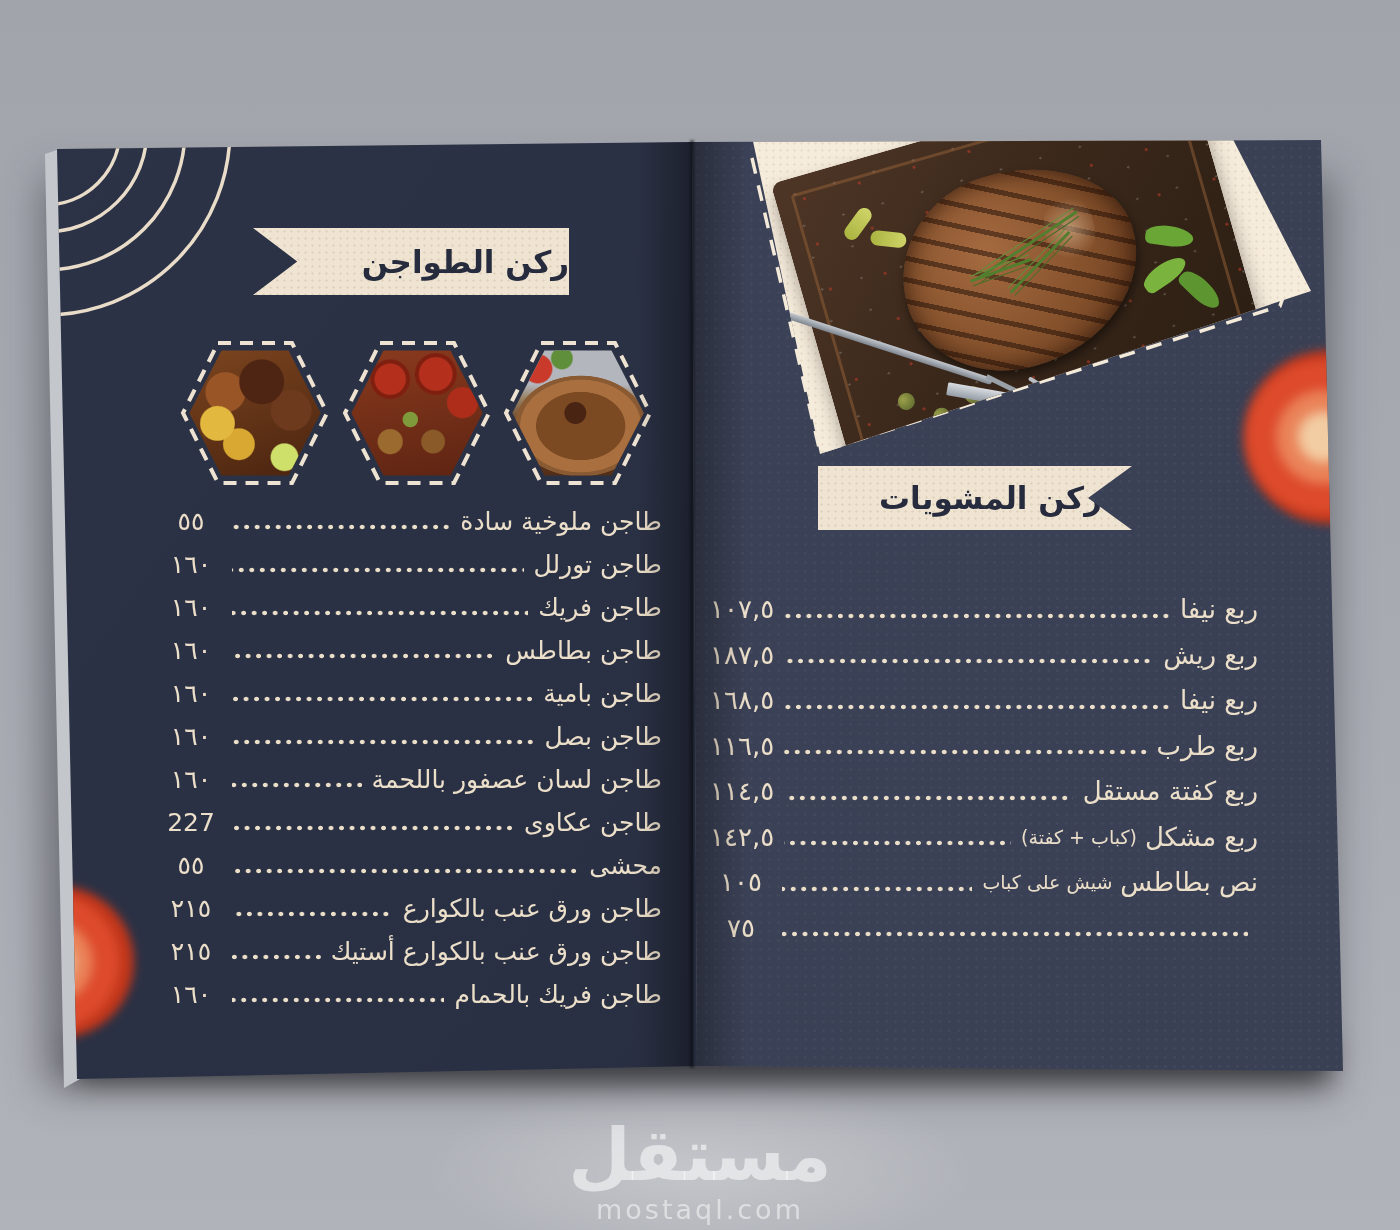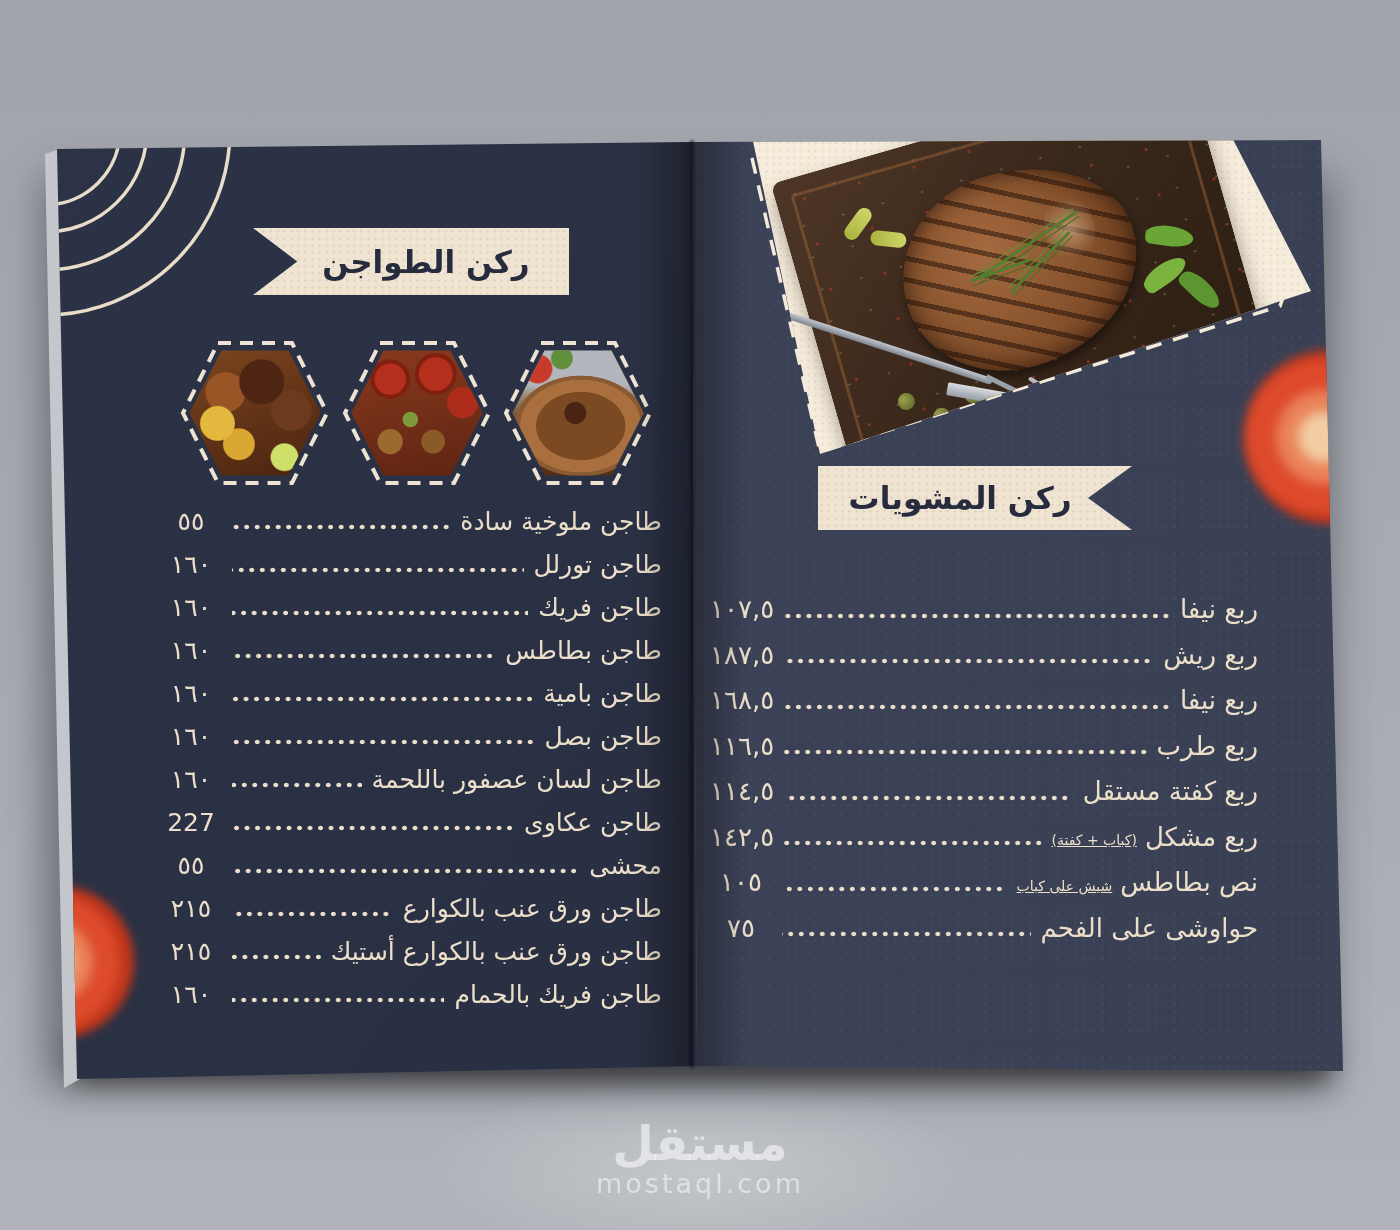--- a/index.html
+++ b/index.html
@@ -24,21 +24,21 @@
     background-size:9px 9px;}
   .fold-shade-left{left:636px;top:140px;width:57px;height:930px;
     background:linear-gradient(to right,rgba(0,0,0,0),rgba(0,0,0,.34));}
   .fold-shade-right{left:692px;top:140px;width:54px;height:930px;
     background:linear-gradient(to right,rgba(0,0,0,.32),rgba(0,0,0,0));}
   .fold-line{left:690px;top:140px;width:4px;height:928px;background:rgba(10,12,18,.5);filter:blur(1px);}
 
   
   .arcs{left:45px;top:130px;}
   .banner{filter:drop-shadow(0 4px 5px rgba(0,0,0,.38));
-    display:flex;align-items:center;justify-content:center;
+    display:flex;align-items:center;justify-content:flex-end;
     background:#efe3d1;
     background-image:radial-gradient(rgba(150,115,80,.14) 1px,transparent 1.4px);background-size:7px 7px;}
   .banner-left{left:253px;top:228px;width:316px;height:67px;
     clip-path:polygon(0 0,100% 0,100% 100%,0 100%,14% 50%);padding-left:30px;box-sizing:border-box;}
   .banner-right{left:818px;top:466px;width:314px;height:64px;
     clip-path:polygon(0 0,100% 0,86% 50%,100% 100%,0 100%);padding-right:30px;box-sizing:border-box;}
   .banner-title{color:#262c3e;font-weight:bold;font-size:31px;letter-spacing:0;}
 
   .hex{width:150px;height:146px;}
   .hex svg{position:absolute;left:0;top:0;}
@@ -68,21 +68,21 @@
     linear-gradient(180deg,#b3b6bd 0 28%,#9a8468 38%,#6e4a2e 55%,#512d18);}
 
   
   .menu{display:flex;flex-direction:column;}
   .menu-left{left:160px;top:494px;width:502px;}
   .menu-right{left:710px;top:580px;width:548px;}
   .row{direction:rtl;display:flex;align-items:flex-end;color:#ecdfca;}
   .menu-left .row{height:43px;font-size:25px;}
   .menu-right .row{height:45.5px;font-size:26px;}
   .iname{white-space:nowrap;line-height:1.25;}
-  .inote{white-space:nowrap;font-size:14px;line-height:1.7;margin-right:8px;text-decoration:underline;}
+  .inote{white-space:nowrap;font-size:19px;line-height:1.7;margin-right:8px;}
   .dots{flex:1;height:16px;margin:0 10px;
     background-image:radial-gradient(circle,#ecdfca 2.1px,rgba(0,0,0,0) 2.6px);
     background-size:10.5px 10px;background-repeat:repeat-x;background-position:center bottom 5px;}
   .price{min-width:62px;text-align:center;white-space:nowrap;line-height:1.25;}
 
   
   .dashed-outline{left:0;top:0;}
   .cream-panel{inset:0;clip-path:polygon(748px 118px,1222px 118px,1311px 291px,820px 454px);
     background:#f6ecdc;
     background-image:radial-gradient(rgba(160,125,90,.13) 1px,transparent 1.4px);background-size:7px 7px;}
@@ -141,21 +141,21 @@
   
   .tomato{border-radius:50%;filter:blur(5px);
     background:radial-gradient(circle at 46% 50%,#f2cda3 0 15%,#ea8258 24% 33%,#dd4a2c 40% 58%,#c2361a 62% 80%,rgba(194,54,26,0) 94%);}
   .tomato-left{left:-18px;top:886px;width:152px;height:152px;}
   .tomato-right{left:1243px;top:350px;width:174px;height:174px;}
 
   
   .glow{left:420px;top:1080px;width:560px;height:150px;
     background:radial-gradient(ellipse at 50% 60%,rgba(255,255,255,.26),rgba(255,255,255,0) 70%);}
   .watermark{left:0;top:1118px;width:1400px;text-align:center;color:rgba(255,255,255,.55);}
-  .wm-logo{font-size:48px;font-weight:bold;line-height:1.05;}
+  .wm-logo{font-size:72px;font-weight:bold;line-height:1.05;}
   .wm-domain{font-size:27px;letter-spacing:3px;color:rgba(255,255,255,.5);text-align:center;}
 </style>
 </head>
 <body>
 
 <div class="canvas">
 
   <div class="abs glow"></div>
   <div class="abs watermark">
     <div class="wm-logo">مستقل</div>
@@ -387,21 +387,20 @@
         </div>
 
         <div class="row">
           <span class="iname">نص بطاطس</span>
           <span class="inote">شيش على كباب</span>
           <span class="dots"></span>
           <span class="price">١٠٥</span>
         </div>
 
         <div class="row">
-          <span class="iname">حواوشى على الفحم</span>
 
           <span class="dots"></span>
           <span class="price">٧٥</span>
         </div>
       </div>
 
     <div class="abs tomato tomato-right"></div>
     <div class="abs fold-shade-right"></div>
   </div>
 

